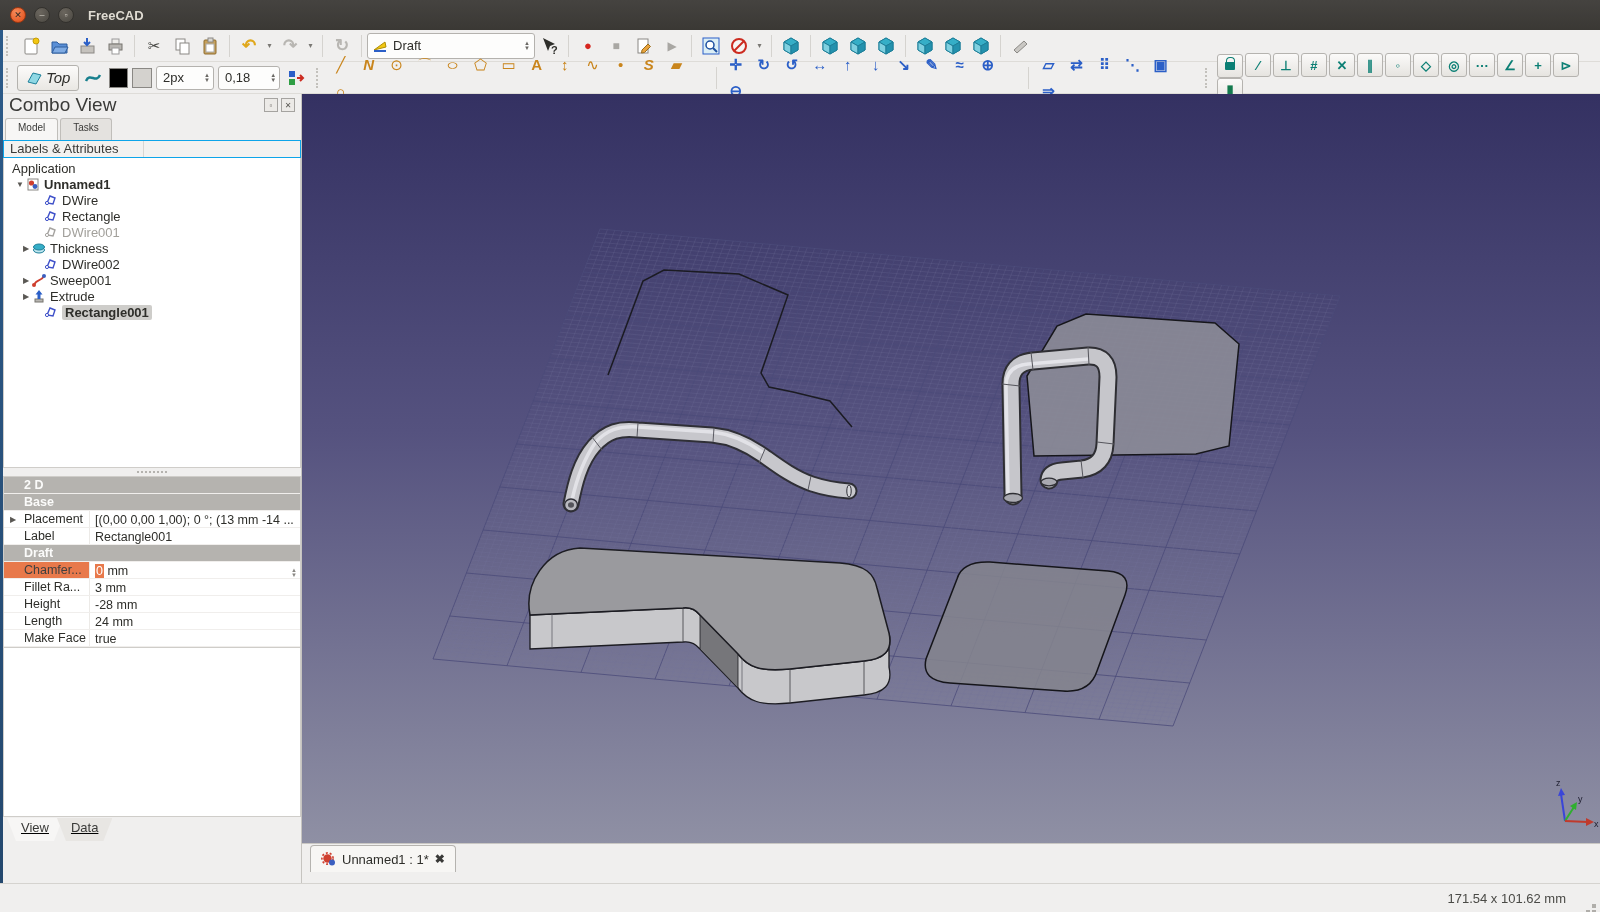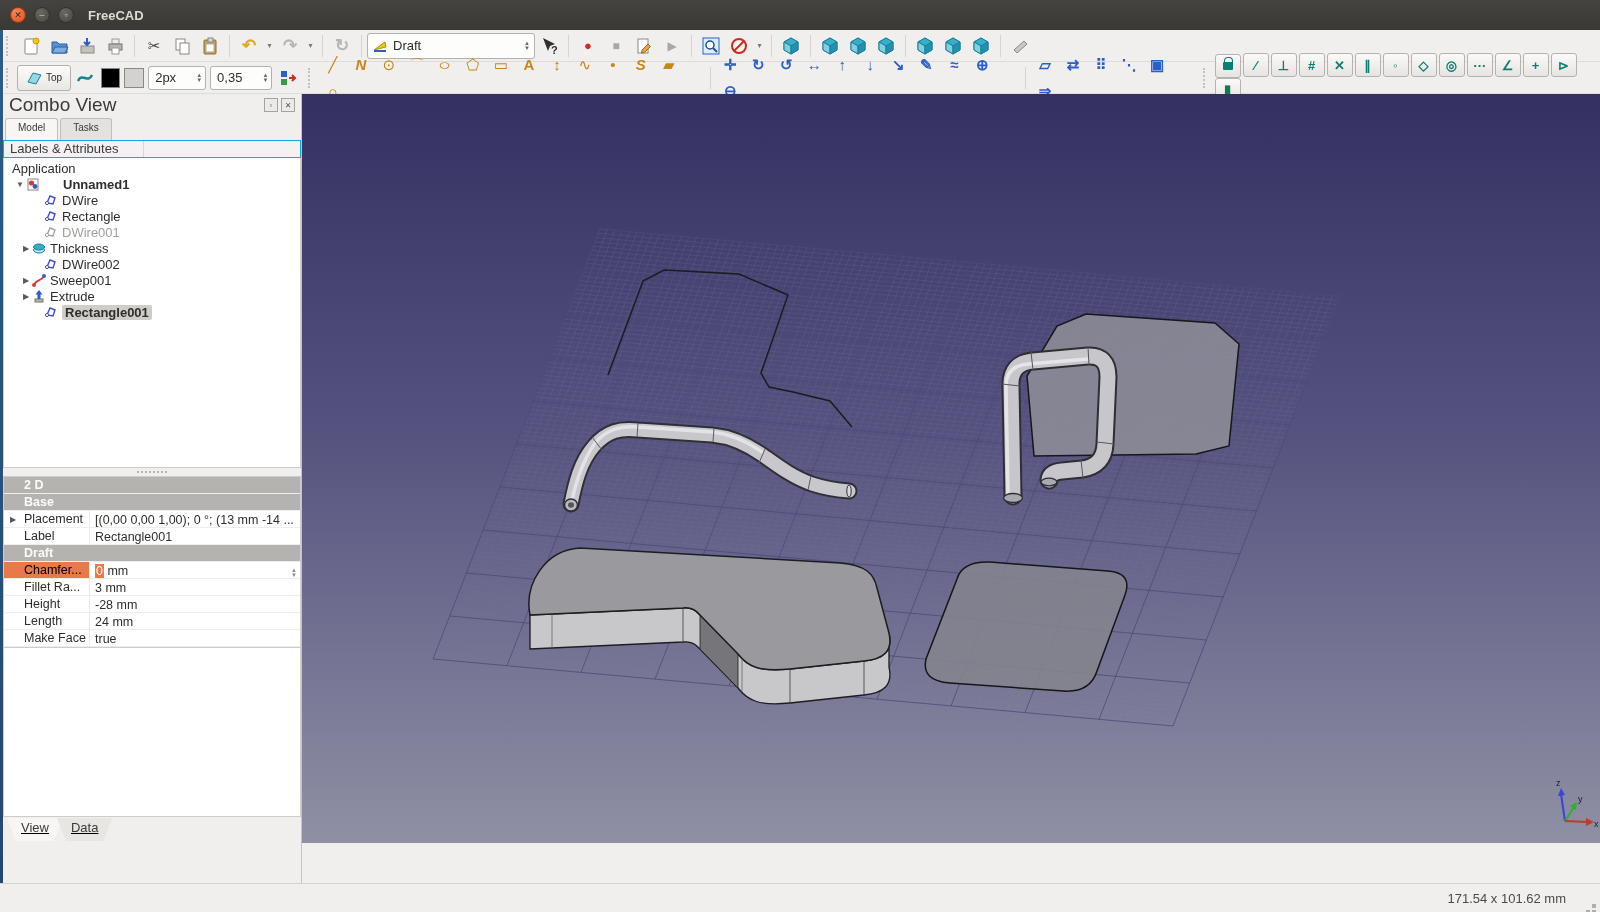--- a/index.html
+++ b/index.html
@@ -30,21 +30,21 @@
   .caret { width:13px; height:26px; border:none; background:transparent; font-size:8px; color:#7a7874; cursor:pointer;}
   .k-yellow { color:#e0a81c; font-weight:bold; font-size:17px; }
   .k-dis { color:#b8b6b2; font-weight:bold; font-size:17px; }
   .k-red { color:#d6261f; font-size:13px; }
   .k-gray { color:#a9a7a3; font-size:12px; }
   .combo { height:26px; min-width:168px; background:#fdfdfc; border:1px solid #b4b2ae; border-radius:3px;
     display:inline-flex; align-items:center; padding:0 4px; gap:5px; cursor:pointer; }
   .combo .cval { font-size:13px; color:#2e2e2a; flex:1; }
   .combo .spin { display:flex; flex-direction:column; font-size:6px; color:#6a6864; line-height:5px; }
   .topbtn { height:26px; border:1px solid #b4b2ae; border-radius:3px; background:linear-gradient(#fcfbfa,#e9e7e3);
-    display:inline-flex; align-items:center; gap:4px; padding:0 8px; font-size:10px; color:#2e2e2a; cursor:pointer; }
+    display:inline-flex; align-items:center; gap:4px; padding:0 8px; font-size:15px; color:#2e2e2a; cursor:pointer;font-style:italic; }
   .swatch { width:20px; height:20px; border:1px solid #8a8884; margin:0 2px; cursor:pointer; }
   .spinbox { height:24px; background:#fdfdfc; border:1px solid #b4b2ae; border-radius:3px;
     display:inline-flex; align-items:center; padding:0 3px 0 6px; gap:20px; margin:0 2px; cursor:text;}
   .spinbox .sval { font-size:13px; color:#2e2e2a; }
   .spinbox .spin { display:flex; flex-direction:column; font-size:6px; color:#6a6864; line-height:5px;}
   .k-orange { color:#c9851c; font-size:15px; }
   [data-k="wide"] { transform:scaleX(1.45); display:inline-block; }
   [data-k="it"] { font-style:italic; font-weight:bold; }
   [data-k="bold"] { font-weight:bold; }
   [data-k="bolditalic"] { font-weight:bold; font-style:italic; }
@@ -70,40 +70,40 @@
     border:1px solid #c0beba; border-bottom:none; border-radius:3px 3px 0 0; margin-right:2px; cursor:pointer; }
   .tab.active { background:#f7f6f5; position:relative; top:0; }
   .treehdr { height:18px; background:#f3f2f0; border:1px solid #0ea5e9; display:flex; }
   .treehdr span { font-size:13px; color:#3a3a38; padding:0 6px; }
   .treehdr .hcell { width:140px; border-right:1px solid #d8d6d2; }
   .treebody { background:#ffffff; border:1px solid #cfcdc9; border-top:none; height:310px; padding-top:2px; }
   .trow { height:16px; display:flex; align-items:center; font-size:13px; color:#2e2e2a; cursor:pointer; }
   .trow .texp { width:12px; font-size:8px; color:#5a5854; text-align:center; }
   .trow .tspace { width:12px; }
   .trow svg { margin-right:4px; flex:none; }
-  .trow .b { font-weight:bold;margin-left:19px; }
+  .trow .b { font-weight:bold; }
   .trow .muted { color:#a2a09b; }
   .trow.sel .sellab { background:#cecdca; border-radius:2px; padding:0 3px; font-weight:bold; }
   .splitter { height:8px; display:flex; align-items:center; justify-content:center; }
   .splitter div { width:30px; border-top:2px dotted #b5b3af; }
 
   
   .props { border:1px solid #cfcdc9; background:#fff; }
   .phdr { display:flex; height:20px; background:#f0efee; border-bottom:1px solid #cfcdc9; }
   .phdr span { font-size:13px; color:#3a3a38; padding:2px 6px; }
   .phdr .c1 { width:86px; border-right:1px solid #d8d6d2; }
   .prow { display:flex; height:17px; border-bottom:1px solid #f0eeec; align-items:center; }
   .prow .pc1 { width:86px; font-size:12.5px; color:#2e2e2a; padding-left:20px; height:100%;
     display:flex; align-items:center; border-right:1px solid #eceae7; cursor:pointer; position:relative;}
   .prow .pc1 .exp { position:absolute; left:6px; font-size:8px; color:#5a5854; }
   .prow .pc2 { flex:1; font-size:12.5px; color:#2e2e2a; padding-left:5px; height:100%;
     display:flex; align-items:flex-end; cursor:pointer; overflow:hidden; white-space:nowrap; }
   .prow.group { background:#b5b3af; }
   .prow.group .glab { font-size:12.5px; font-weight:bold; color:#fbfbfa; padding-left:20px; }
-  .prow.hl .pc1 { background:#e8794b; color:#000000; font-weight:normal; }
+  .prow.hl .pc1 { background:#e8794b; color:#404040; font-weight:normal; }
   .prow.hl .pc2 { background:#ffffff; }
   .numsel { background:#e8794b; color:#fff; padding:0 1px; }
   .vspin { margin-left:auto; display:flex; flex-direction:column; font-size:6px; color:#8a8884; line-height:5px; padding-right:3px;}
   .panel-rest { background:#ffffff; border:1px solid #cfcdc9; border-top:none; height:169px; }
   .btabs { display:flex; padding-left:4px; margin-top:1px;text-decoration:underline; }
   .btab { height:23px; padding:2px 14px; font-size:13px; color:#3a3a38; background:#e8e6e3;
     clip-path:polygon(0 0, 100% 0, calc(100% - 9px) 100%, 9px 100%); cursor:pointer; }
   .btab.active { background:#f7f6f5; }
   .btab + .btab { margin-left:-6px; }
 
@@ -305,21 +305,21 @@
     <span class="swatch" style="background:#000"></span>
     <span class="swatch" style="background:#d4d2ce"></span>
     <div class="spinbox">
       <span class="sval">2px</span>
       <span class="spin">
           <span>▲</span>
           <span>▼</span>
         </span>
     </div>
     <div class="spinbox">
-      <span class="sval">0,35</span>
+      <span class="sval">0,18</span>
       <span class="spin">
           <span>▲</span>
           <span>▼</span>
         </span>
     </div>
     <button class="tb">
         <svg width="20" height="20">
           <rect x="3" y="3" width="6" height="6" fill="#2b5fc7"></rect>
           <rect x="3" y="11" width="6" height="6" fill="#2f9e44"></rect>
           <path d="M11 10 h6 m-3 -3 l3 3 -3 3" fill="none" stroke="#cc2b20" stroke-width="2"></path>
@@ -877,19 +877,30 @@
         <polygon points="1275,708 1268,712 1274,716" fill="#2faf2f"></polygon>
         <line x1="1263" y1="727" x2="1286" y2="728" stroke="#c03a2c" stroke-width="2"></line>
         <polygon points="1292,728 1284,724 1284,732" fill="#c03a2c"></polygon>
         <text class="axlab" x="1254" y="692">z</text>
         <text class="axlab" x="1276" y="708">y</text>
         <text class="axlab" x="1292" y="733">x</text>
       </g>
     </svg>
   </div>
 
+  <div class="mdibar">
+    <div class="mditab">
+      <svg width="15" height="15">
+        <circle cx="6.5" cy="6.5" r="4.2" fill="#cf3f2f"></circle>
+        <circle cx="6.5" cy="6.5" r="5.6" fill="none" stroke="#cf3f2f" stroke-width="1.6" stroke-dasharray="2,2"></circle>
+        <circle cx="11" cy="10.5" r="3" fill="#3b5fc0"></circle>
+      </svg>
+      <span class="mlab">Unnamed1 : 1*</span>
+      <span class="mclose">✖</span>
+    </div>
+  </div>
 
   <div class="statusbar">
     <span class="statdim">171.54 x 101.62 mm</span>
     <span class="grip"></span>
   </div>
 
 </div>
 
 </body></html>

